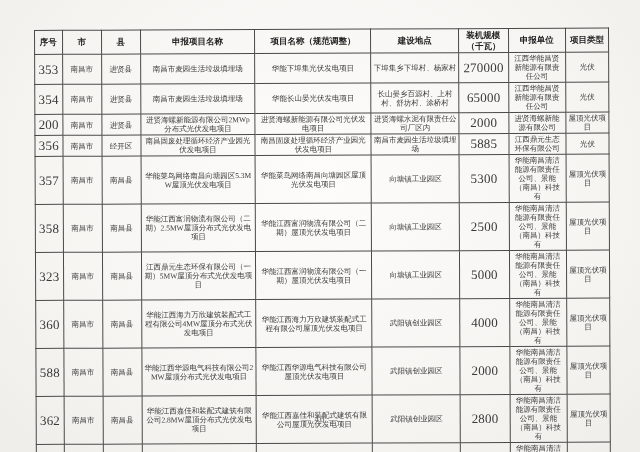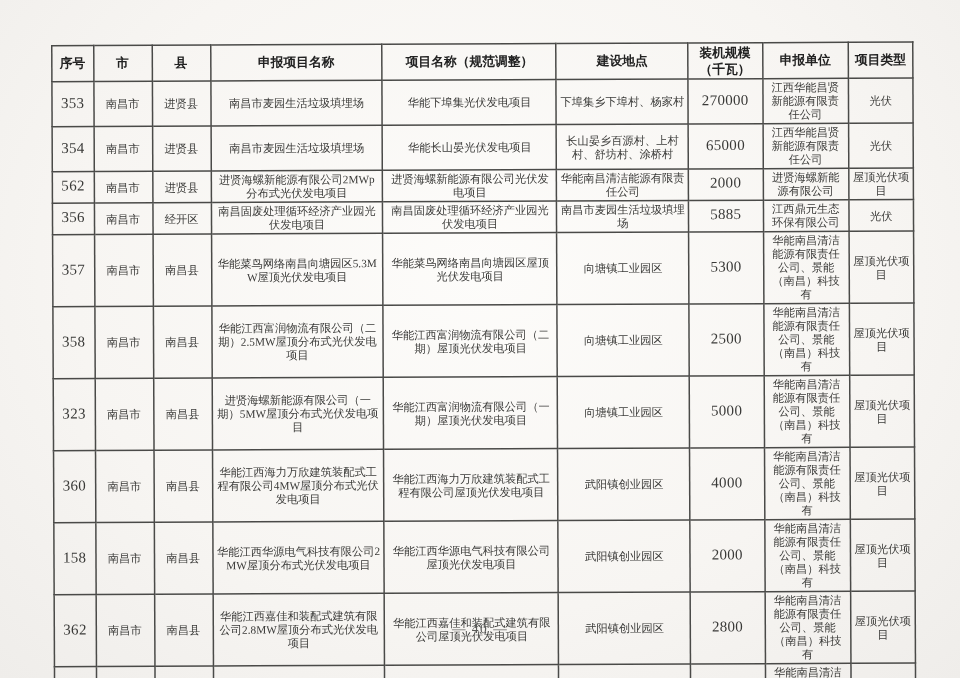--- a/index.html
+++ b/index.html
@@ -46,21 +46,21 @@
     overflow: hidden;
     word-break: break-all;
   }
   th {
     font-size: 8.5px;
     font-weight: bold;
     color: #222;
     line-height: 1.25;
   }
   td.num {
-    font-size: 10px;
+    font-size: 13px;
     letter-spacing: 0.2px;
   }
   .footer {
     position: absolute;
     left: 0;
     right: 0;
     top: 414px;
     text-align: center;
     font-size: 9px;
     color: #5a5a58;
@@ -115,26 +115,26 @@
             <td>南昌市</td>
             <td>进贤县</td>
             <td>南昌市麦园生活垃圾填埋场</td>
             <td>华能长山晏光伏发电项目</td>
             <td>长山晏乡百源村、上村村、舒坊村、涂桥村</td>
             <td class="num">65000</td>
             <td>江西华能昌贤新能源有限责任公司</td>
             <td>光伏</td>
           </tr>
           <tr>
-            <td class="num">562</td>
+            <td class="num">200</td>
             <td>南昌市</td>
             <td>进贤县</td>
             <td>进贤海螺新能源有限公司2MWp分布式光伏发电项目</td>
             <td>进贤海螺新能源有限公司光伏发电项目</td>
-            <td>华能南昌清洁能源有限责任公司</td>
+            <td>进贤海螺水泥有限责任公司厂区内</td>
             <td class="num">2000</td>
             <td>进贤海螺新能源有限公司</td>
             <td>屋顶光伏项目</td>
           </tr>
           <tr>
             <td class="num">356</td>
             <td>南昌市</td>
             <td>经开区</td>
             <td>南昌固废处理循环经济产业园光伏发电项目</td>
             <td>南昌固废处理循环经济产业园光伏发电项目</td>
@@ -162,40 +162,40 @@
             <td>华能江西富润物流有限公司（二期）屋顶光伏发电项目</td>
             <td>向塘镇工业园区</td>
             <td class="num">2500</td>
             <td>华能南昌清洁能源有限责任公司、景能（南昌）科技有</td>
             <td>屋顶光伏项目</td>
           </tr>
           <tr>
             <td class="num">323</td>
             <td>南昌市</td>
             <td>南昌县</td>
-            <td>进贤海螺新能源有限公司（一期）5MW屋顶分布式光伏发电项目</td>
+            <td>江西鼎元生态环保有限公司（一期）5MW屋顶分布式光伏发电项目</td>
             <td>华能江西富润物流有限公司（一期）屋顶光伏发电项目</td>
             <td>向塘镇工业园区</td>
             <td class="num">5000</td>
             <td>华能南昌清洁能源有限责任公司、景能（南昌）科技有</td>
             <td>屋顶光伏项目</td>
           </tr>
           <tr>
             <td class="num">360</td>
             <td>南昌市</td>
             <td>南昌县</td>
             <td>华能江西海力万欣建筑装配式工程有限公司4MW屋顶分布式光伏发电项目</td>
             <td>华能江西海力万欣建筑装配式工程有限公司屋顶光伏发电项目</td>
             <td>武阳镇创业园区</td>
             <td class="num">4000</td>
             <td>华能南昌清洁能源有限责任公司、景能（南昌）科技有</td>
             <td>屋顶光伏项目</td>
           </tr>
           <tr>
-            <td class="num">158</td>
+            <td class="num">588</td>
             <td>南昌市</td>
             <td>南昌县</td>
             <td>华能江西华源电气科技有限公司2MW屋顶分布式光伏发电项目</td>
             <td>华能江西华源电气科技有限公司屋顶光伏发电项目</td>
             <td>武阳镇创业园区</td>
             <td class="num">2000</td>
             <td>华能南昌清洁能源有限责任公司、景能（南昌）科技有</td>
             <td>屋顶光伏项目</td>
           </tr>
           <tr>

